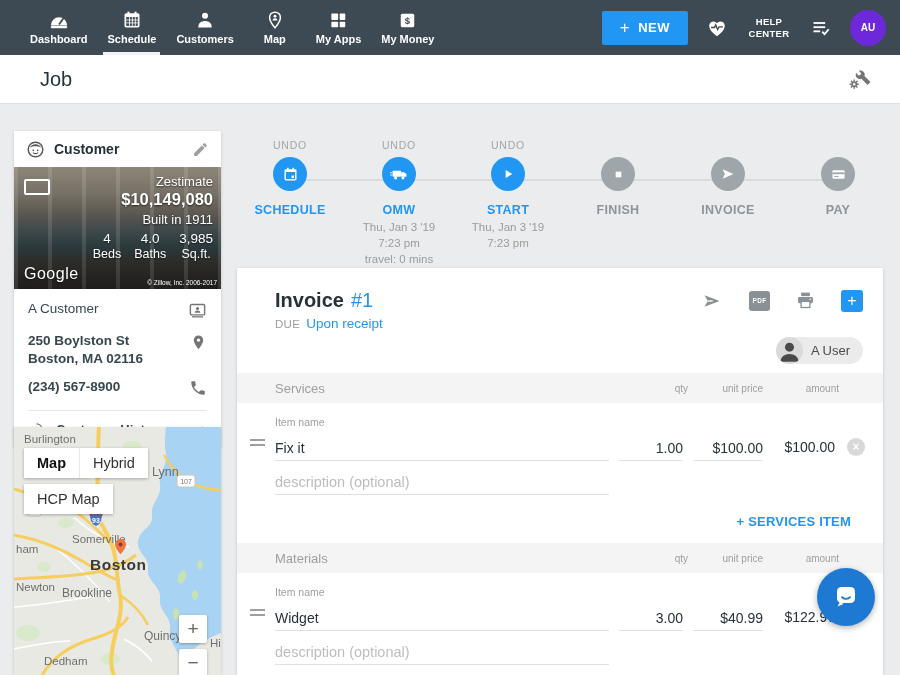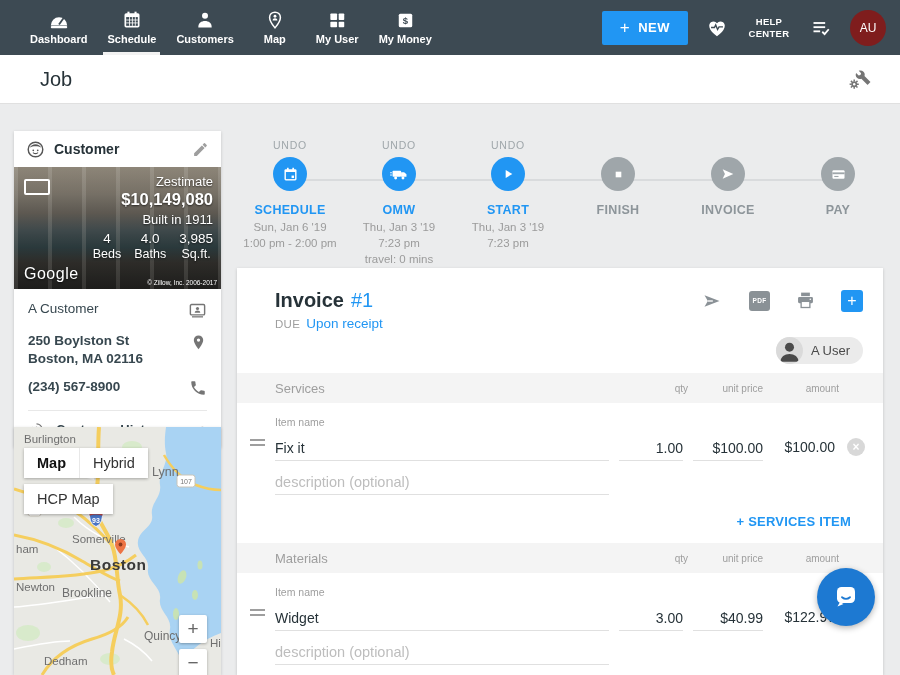--- a/index.html
+++ b/index.html
@@ -16,22 +16,22 @@
   .nav-item .nlabel { color:#fff; font-size:11px; font-weight:bold; white-space:nowrap; }
   .nav-item.active::after { content:""; position:absolute; bottom:0; left:6px; right:6px;
     height:3px; background:#F2F2F2; }
   .nav-right { margin-left:auto; display:flex; align-items:center; gap:17px; padding-right:14px; }
   .new-btn { background:#2196F3; color:#fff; font-weight:bold; font-size:13px;
     border:none; border-radius:2px; height:34px; padding:0 18px; display:flex;
     align-items:center; gap:8px; cursor:pointer; letter-spacing:.5px; }
   .new-plus { font-size:17px; font-weight:normal; }
   .help-center { color:#fff; font-size:9.5px; font-weight:bold; text-align:center;
     width:46px; line-height:1.25; letter-spacing:.3px; }
-  .avatar { width:36px; height:36px; border-radius:50%; background:#7f1d1d; color:#fff;
-    font-size:12px; font-weight:normal; display:flex; align-items:center; justify-content:center;
+  .avatar { width:36px; height:36px; border-radius:50%; background:#6d28d9; color:#fff;
+    font-size:10px; font-weight:bold; display:flex; align-items:center; justify-content:center;
     cursor:pointer; }
 
   
   .page-header { position:absolute; top:55px; left:0; width:900px; height:49px;
     background:#fff; border-bottom:1px solid #E0E0E0; display:flex; align-items:center;
     justify-content:space-between; padding:0 28px 0 40px; z-index:10; }
   .page-title { font-size:20px; color:#263238; }
 
   
   .card { background:#fff; box-shadow:0 1px 3px rgba(0,0,0,.18); }
@@ -207,21 +207,21 @@
     </div>
     <div class="nav-item">
       <span>
         <svg width="19" height="19" viewBox="0 0 24 24" fill="#fff">
             <rect x="3" y="3" width="8.5" height="8.5" rx="1"></rect>
             <rect x="13.5" y="3" width="7" height="8.5" rx="1"></rect>
             <rect x="3" y="13.5" width="8.5" height="7" rx="1"></rect>
             <rect x="13.5" y="13.5" width="7" height="7" rx="1"></rect>
           </svg>
       </span>
-      <span class="nlabel">My User</span>
+      <span class="nlabel">My Apps</span>
     </div>
     <div class="nav-item">
       <span>
         <svg width="19" height="19" viewBox="0 0 24 24">
             <rect x="3.5" y="3.5" width="17" height="17" rx="2" fill="#fff"></rect>
             <text x="12" y="16.5" text-anchor="middle" font-size="12" font-weight="bold" fill="#3D4A53" font-family="Liberation Sans, sans-serif">$</text>
           </svg>
       </span>
       <span class="nlabel">My Money</span>
     </div>
@@ -447,24 +447,20 @@
           <svg width="17" height="17" viewBox="0 0 24 24">
             <rect x="3.5" y="4.5" width="17" height="16" rx="2" fill="#fff"></rect>
             <rect x="7" y="2.5" width="2.4" height="4" fill="#fff"></rect>
             <rect x="14.6" y="2.5" width="2.4" height="4" fill="#fff"></rect>
             <rect x="5.5" y="8.5" width="13" height="10" fill="#2196F3"></rect>
             <rect x="13.5" y="13.5" width="3.5" height="3.5" fill="#fff"></rect>
           </svg>
         </span>
     </div>
     <div class="step-label">SCHEDULE</div>
-    <div class="step-sub">
-      <div>Sun, Jan 6 '19</div>
-        <div>1:00 pm - 2:00 pm</div>
-    </div>
   </div>
 
   <div class="step done" style="left:107px;">
     <div class="undo">UNDO</div>
     <div class="step-circle">
       <span>
           <svg width="19" height="17" viewBox="0 0 24 22" fill="#fff">
             <rect x="3" y="6" width="11" height="8" rx="1"></rect>
             <path d="M14 8h4l3 2.7V14h-7z"></path>
             <circle cx="7" cy="15.5" r="1.9"></circle>

